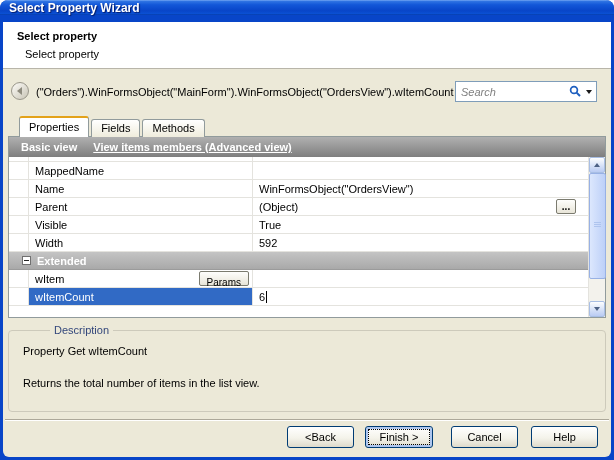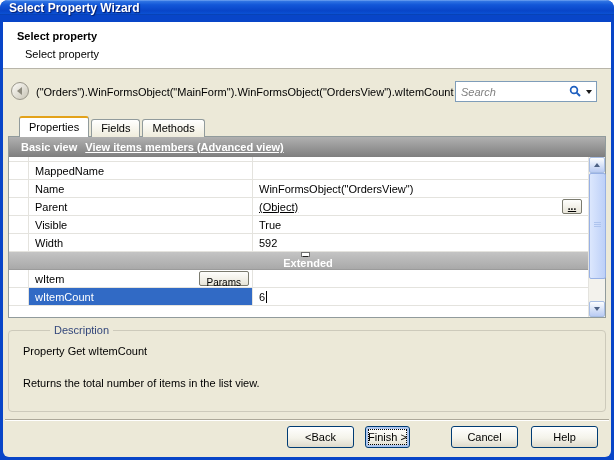--- a/index.html
+++ b/index.html
@@ -45,37 +45,37 @@
   
   .tabs { position:absolute; left:16px; top:94px; height:21px; display:flex; align-items:flex-end; z-index:3; }
   .tab { height:18px; padding:2px 9px 0; margin-right:2px; border:1px solid #919B9C; border-bottom:none;
     border-radius:3px 3px 0 0; background:linear-gradient(180deg,#FFFFFF,#EFECDC); cursor:default; }
   .tab.active { height:21px; background:#fff; border-top:2px solid #E3A21A; padding-top:3px; }
 
   
   .panel { position:absolute; left:5px; top:114px; width:598px; height:182px;
     border:1px solid #919B9C; background:#fff; }
   .basic-bar { height:20px; background:linear-gradient(180deg,#B0B0B0,#7E7E7E);
-    display:flex; align-items:center; color:#fff; font-weight:bold; padding-left:12px; gap:8px; }
+    display:flex; align-items:center; color:#fff; font-weight:bold; padding-left:12px; gap:16px; }
   .advanced-link { color:#fff; font-weight:bold; text-decoration:underline; cursor:pointer; }
 
   
   .grid-wrap { display:flex; height:160px; }
   .grid { flex:1; background:#fff; overflow:hidden; }
   .row { display:flex; height:18px; border-bottom:1px solid #E4E3DE; background:#fff; }
   .row.partial { height:5px; }
   .cell { display:flex; align-items:center; }
   .gutter { width:20px; border-right:1px solid #E4E3DE; }
   .name   { width:224px; border-right:1px solid #E4E3DE; padding-left:6px; }
   .name.split { justify-content:space-between; padding-right:3px; }
   .value  { flex:1; padding-left:6px; }
-  .value.with-btn { justify-content:space-between; padding-right:6px;text-decoration:underline; }
+  .value.with-btn { justify-content:space-between; padding-right:12px; }
 
   .row.group { background:linear-gradient(180deg,#C4C4C4,#A9A9A9); border-bottom:1px solid #9B9B9B;
-    align-items:center; padding-left:13px;flex-direction:column; }
+    align-items:center; padding-left:13px; }
   .collapse-box { width:9px; height:9px; background:#fff; border:1px solid #707070; position:relative; }
   .collapse-box::after { content:""; position:absolute; left:1px; top:3px; width:5px; height:1px; background:#222; }
   .group-label { color:#fff; font-weight:bold; margin-left:6px; }
 
   .row.selected .name { background:var(--selection-blue,#316AC5); color:#fff; }
   .caret { width:1px; height:12px; background:#000; margin-left:1px; }
 
   .mini-btn { font:10px "Liberation Sans",sans-serif; height:15px; line-height:13px;
     border:1px solid #7B7B6F; border-radius:2px; padding:4px 7px;
     background:linear-gradient(180deg,#FEFEFC,#E8E5D8); cursor:default; }
@@ -105,21 +105,21 @@
   .desc-line2 { position:absolute; left:14px; top:46px; }
 
   
   .sep { position:absolute; left:2px; width:604px; top:397px; height:2px;
     border-top:1px solid #ACA899; border-bottom:1px solid #FFFFFF; }
   .btn { position:absolute; top:404px; height:22px; border:1px solid #003C74; border-radius:3px;
     background:linear-gradient(180deg,#FFFFFF,#F4F3EA 55%,#DEDACB);
     font:11px "Liberation Sans",sans-serif; text-align:center; cursor:default; }
   .btn.default { box-shadow:inset 0 0 0 2px #AFC7EF; outline:1px dotted #000; outline-offset:-4px; }
   .btn-back   { left:284px; width:67px; }
-  .btn-finish { left:362px; width:45px; }
+  .btn-finish { left:362px; width:68px; }
   .btn-cancel { left:448px; width:67px; }
   .btn-help   { left:528px; width:67px; }
 </style>
 </head>
 <body>
 
 <div class="window">
 
   <div class="titlebar">
     <span class="title">Select Property Wizard</span>

